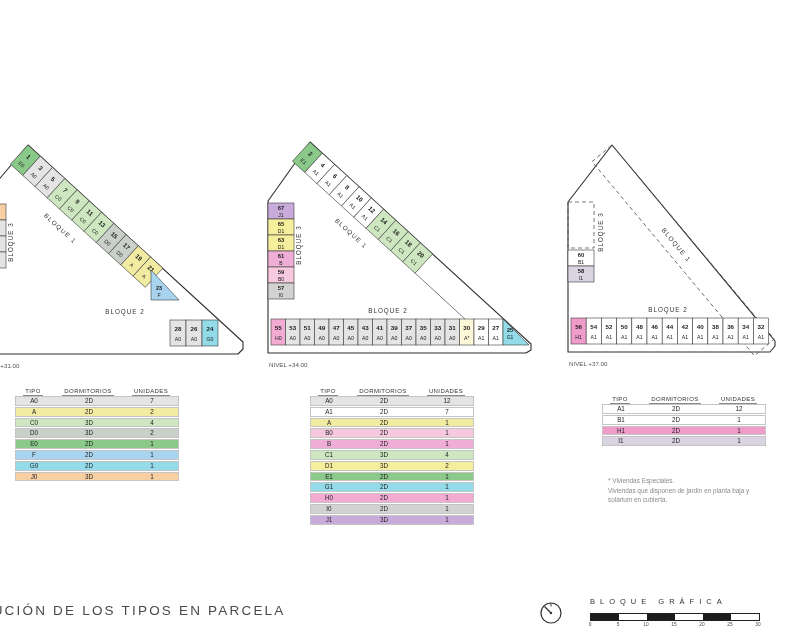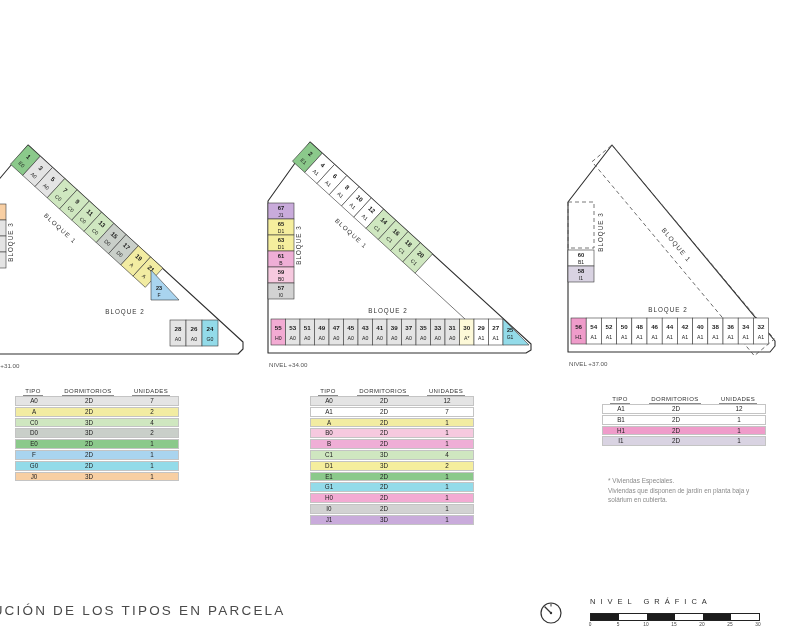--- a/index.html
+++ b/index.html
@@ -416,21 +416,21 @@
 
   <div class="sheet-title">DISTRIBUCIÓN DE LOS TIPOS EN PARCELA</div>
 
   <svg class="compass" width="26" height="26">
     <circle cx="13" cy="13" r="10" fill="none" stroke="#333" stroke-width="1.2"></circle>
     <line x1="13" y1="13" x2="6.5" y2="6.5" stroke="#333" stroke-width="1.2"></line>
     <line x1="13" y1="3.5" x2="13" y2="6.5" stroke="#333" stroke-width="1"></line>
     <circle cx="13" cy="13" r="1.2" fill="#333"></circle>
   </svg>
 
-  <div class="escala-label">NIVEL GRÁFICA</div>
+  <div class="escala-label">BLOQUE GRÁFICA</div>
   <div class="scalebar" id="scalebar">
       <div class="seg" style="background: rgb(28, 28, 28);"></div>
       <div class="seg" style="background: rgb(255, 255, 255);"></div>
       <div class="seg" style="background: rgb(28, 28, 28);"></div>
       <div class="seg" style="background: rgb(255, 255, 255);"></div>
       <div class="seg" style="background: rgb(28, 28, 28);"></div>
       <div class="seg" style="background: rgb(255, 255, 255);"></div>
     </div>
   <div class="scaleticks" id="scaleticks">
       <span style="left: -5px;">0</span>

